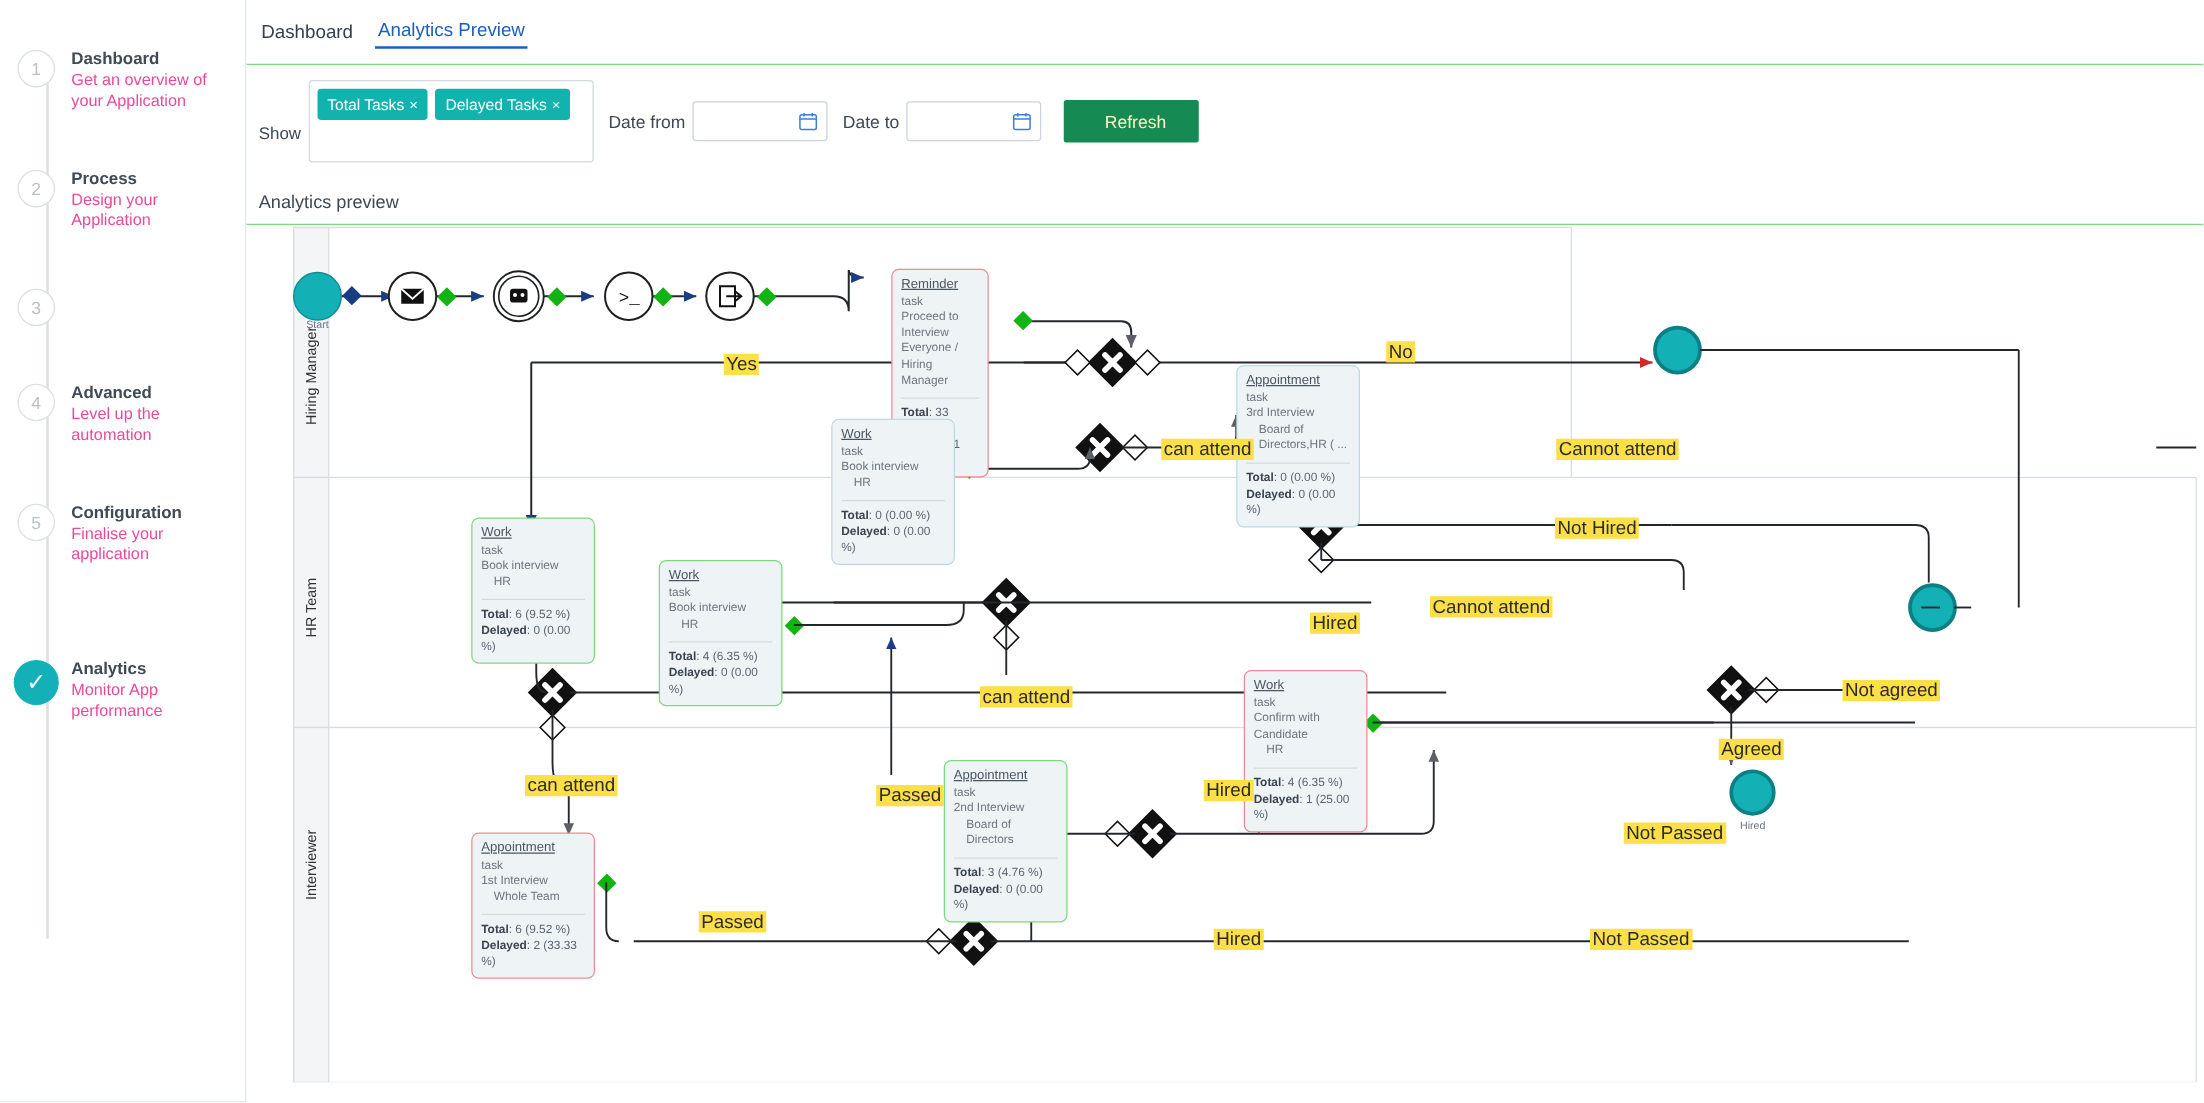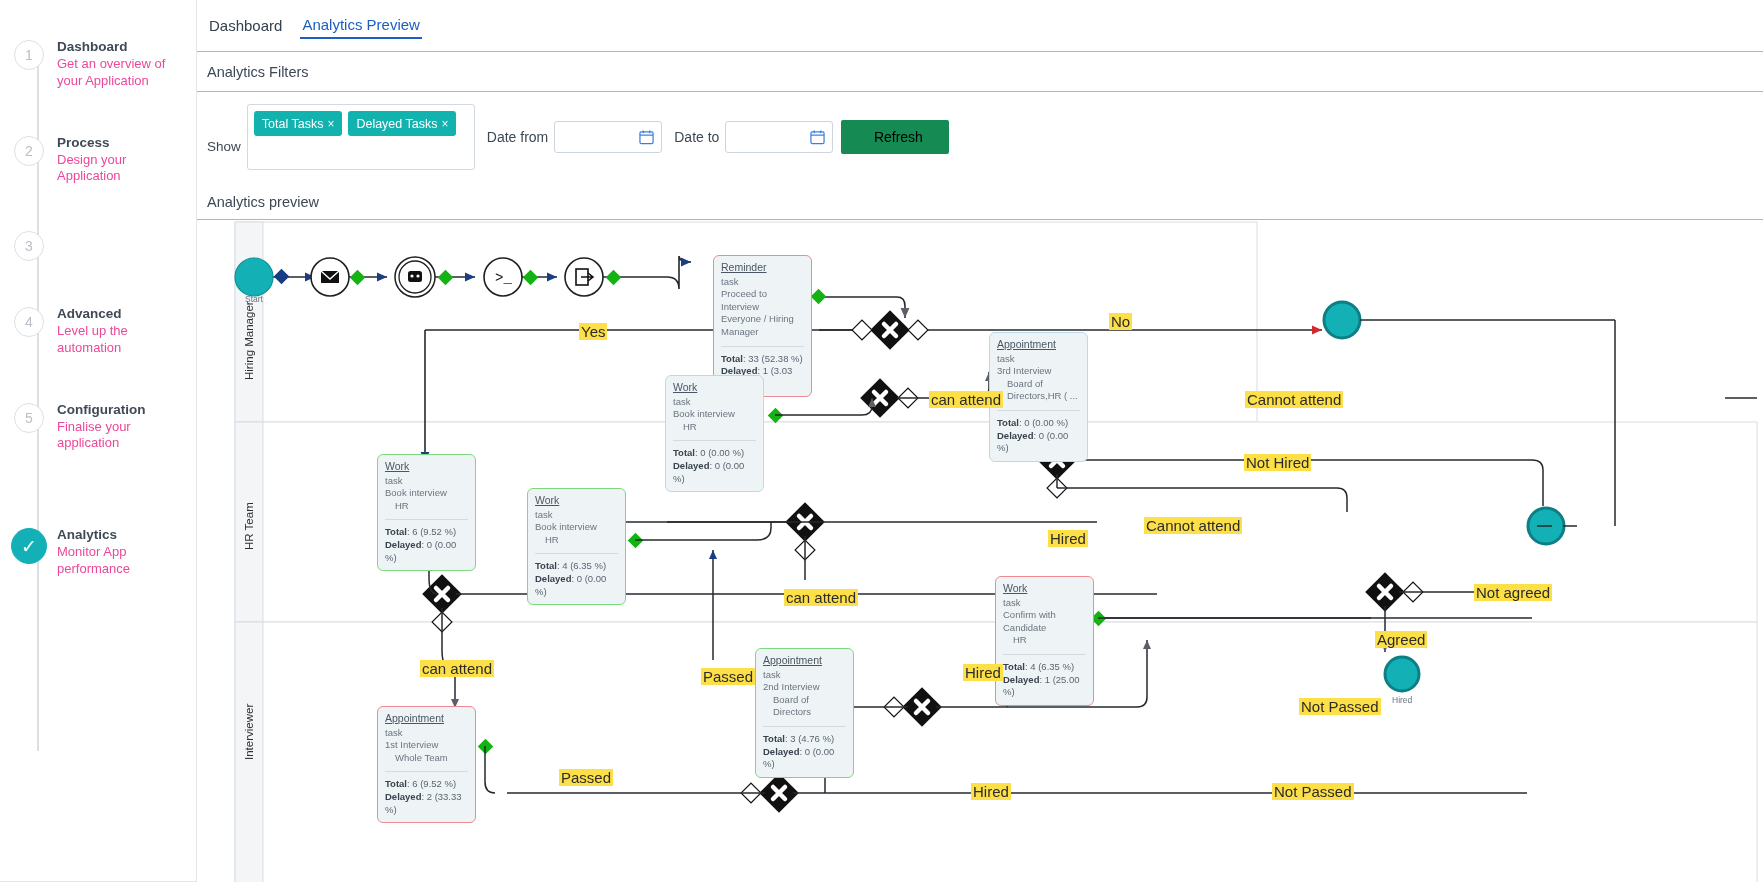--- a/index.html
+++ b/index.html
@@ -97,23 +97,23 @@
   .chip .x { font-size: 12px; opacity: .95; cursor: pointer; }
   .date-label { font-size: 14px; color: #3c4855; margin: 0 6px 0 12px; align-self: center;}
   .date-input {
     width: 108px; height: 32px; border: 1px solid #ccd4dd; border-radius: 3px;
     background: #fff; position: relative; align-self: center;
   }
   .cal-icon {
     position: absolute; right: 7px; top: 7px; width: 15px; height: 16px;
   }
   .refresh-btn {
-    background: #168a53; color: #000000; font-size: 14px;
+    background: #168a53; color: #fef9c3; font-size: 14px;
     border: none; border-radius: 2px;
-    width: 108px; height: 34px; margin-left: 8px;
+    width: 108px; height: 34px; margin-left: 18px;
     align-self: center; cursor: pointer; padding-left: 12px;
   }
 
   .preview-title {
     padding-left: 10px; font-size: 14.5px; color: #3c4855;
     height: 36px; display: flex; align-items: center;
     border-bottom: 1px solid #7ed97e;
   }
 
   
@@ -213,23 +213,20 @@
     </div>
   </aside>
 
   <section class="main">
 
     <nav class="tabs">
       <div class="tab">Dashboard</div>
       <div class="tab active">Analytics Preview</div>
     </nav>
 
-    <div class="section-title-bar">
-      <span>Analytics Filters</span>
-    </div>
 
     <div class="filters-row">
       <span class="show-label">Show</span>
 
       <div class="multiselect">
         <span class="chip">
           <span>Total Tasks</span>
           <span class="x">×</span>
         </span>
         <span class="chip">
@@ -433,21 +430,21 @@
           <path d="M381,302 H594"></path>
           <path d="M516,440 V330" marker-end="url(#ar)"></path>
           <path d="M628,573 V487"></path>
           <path d="M810,487 V420"></path>
           <path d="M1418,100 V306"></path>
           <path d="M1163,100 H1418"></path>
           <path d="M1528,178 H1560"></path>
         </g>
       </svg>
 
-      <div class="tbox red" style="left:516px; top:35px; width:99px;">
+      <div class="tbox red" style="left:516px; top:35px; width:78px;">
         <span class="tname">Reminder</span>
         <span class="ttype">task</span>
         <span class="tdesc">Proceed to Interview</span>
         <span class="tassign" style="padding-left:0;">Everyone / Hiring Manager</span>
         <hr>
         <span class="stat"><b>Total</b>: <span>33 (52.38 %)</span></span>
         <span class="stat"><b>Delayed</b>: <span>1 (3.03 %)</span></span>
       </div>
 
       <div class="tbox blue" style="left:792px; top:112px; width:99px;">

